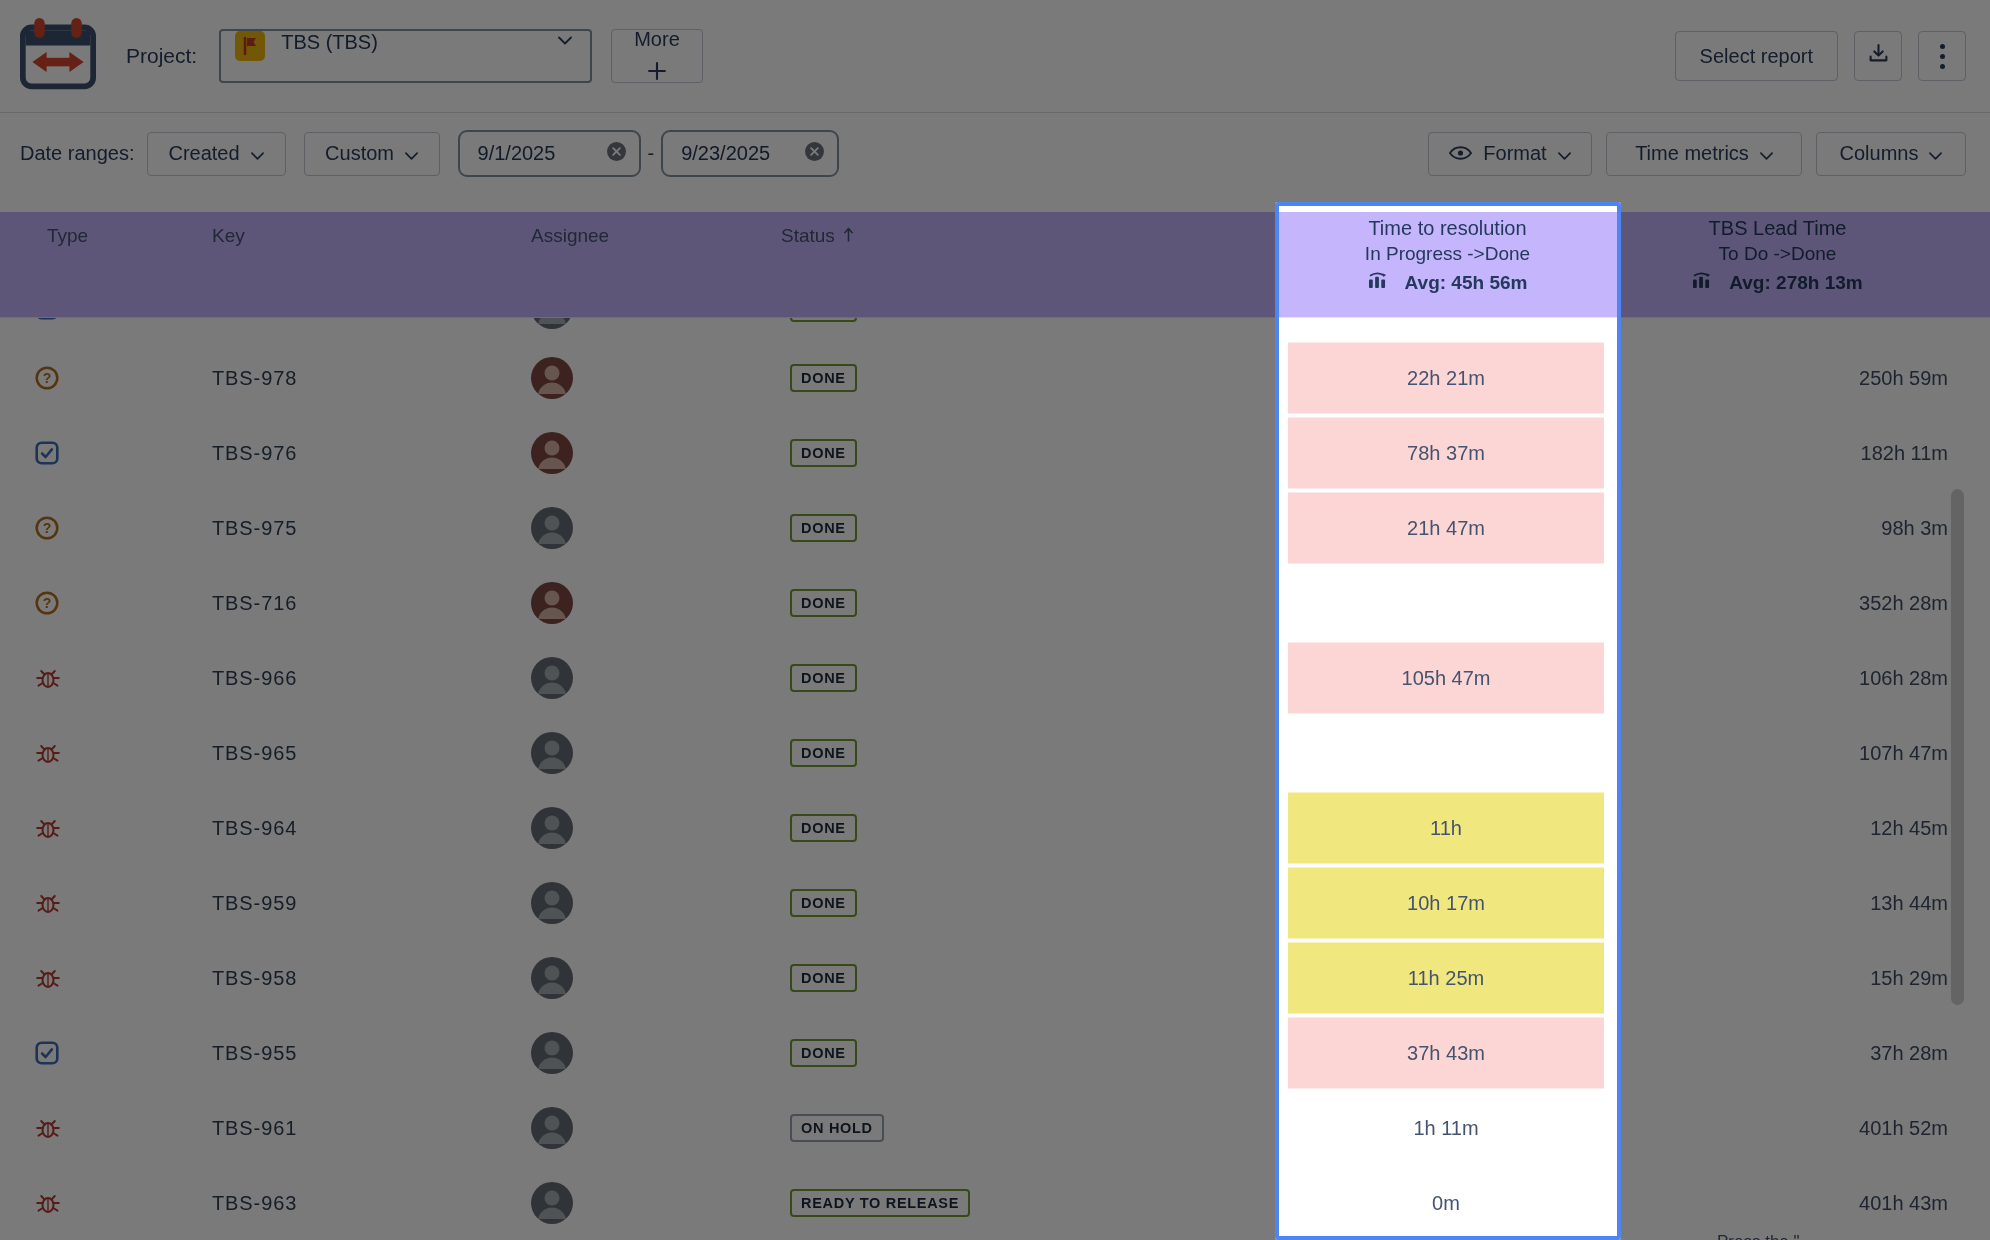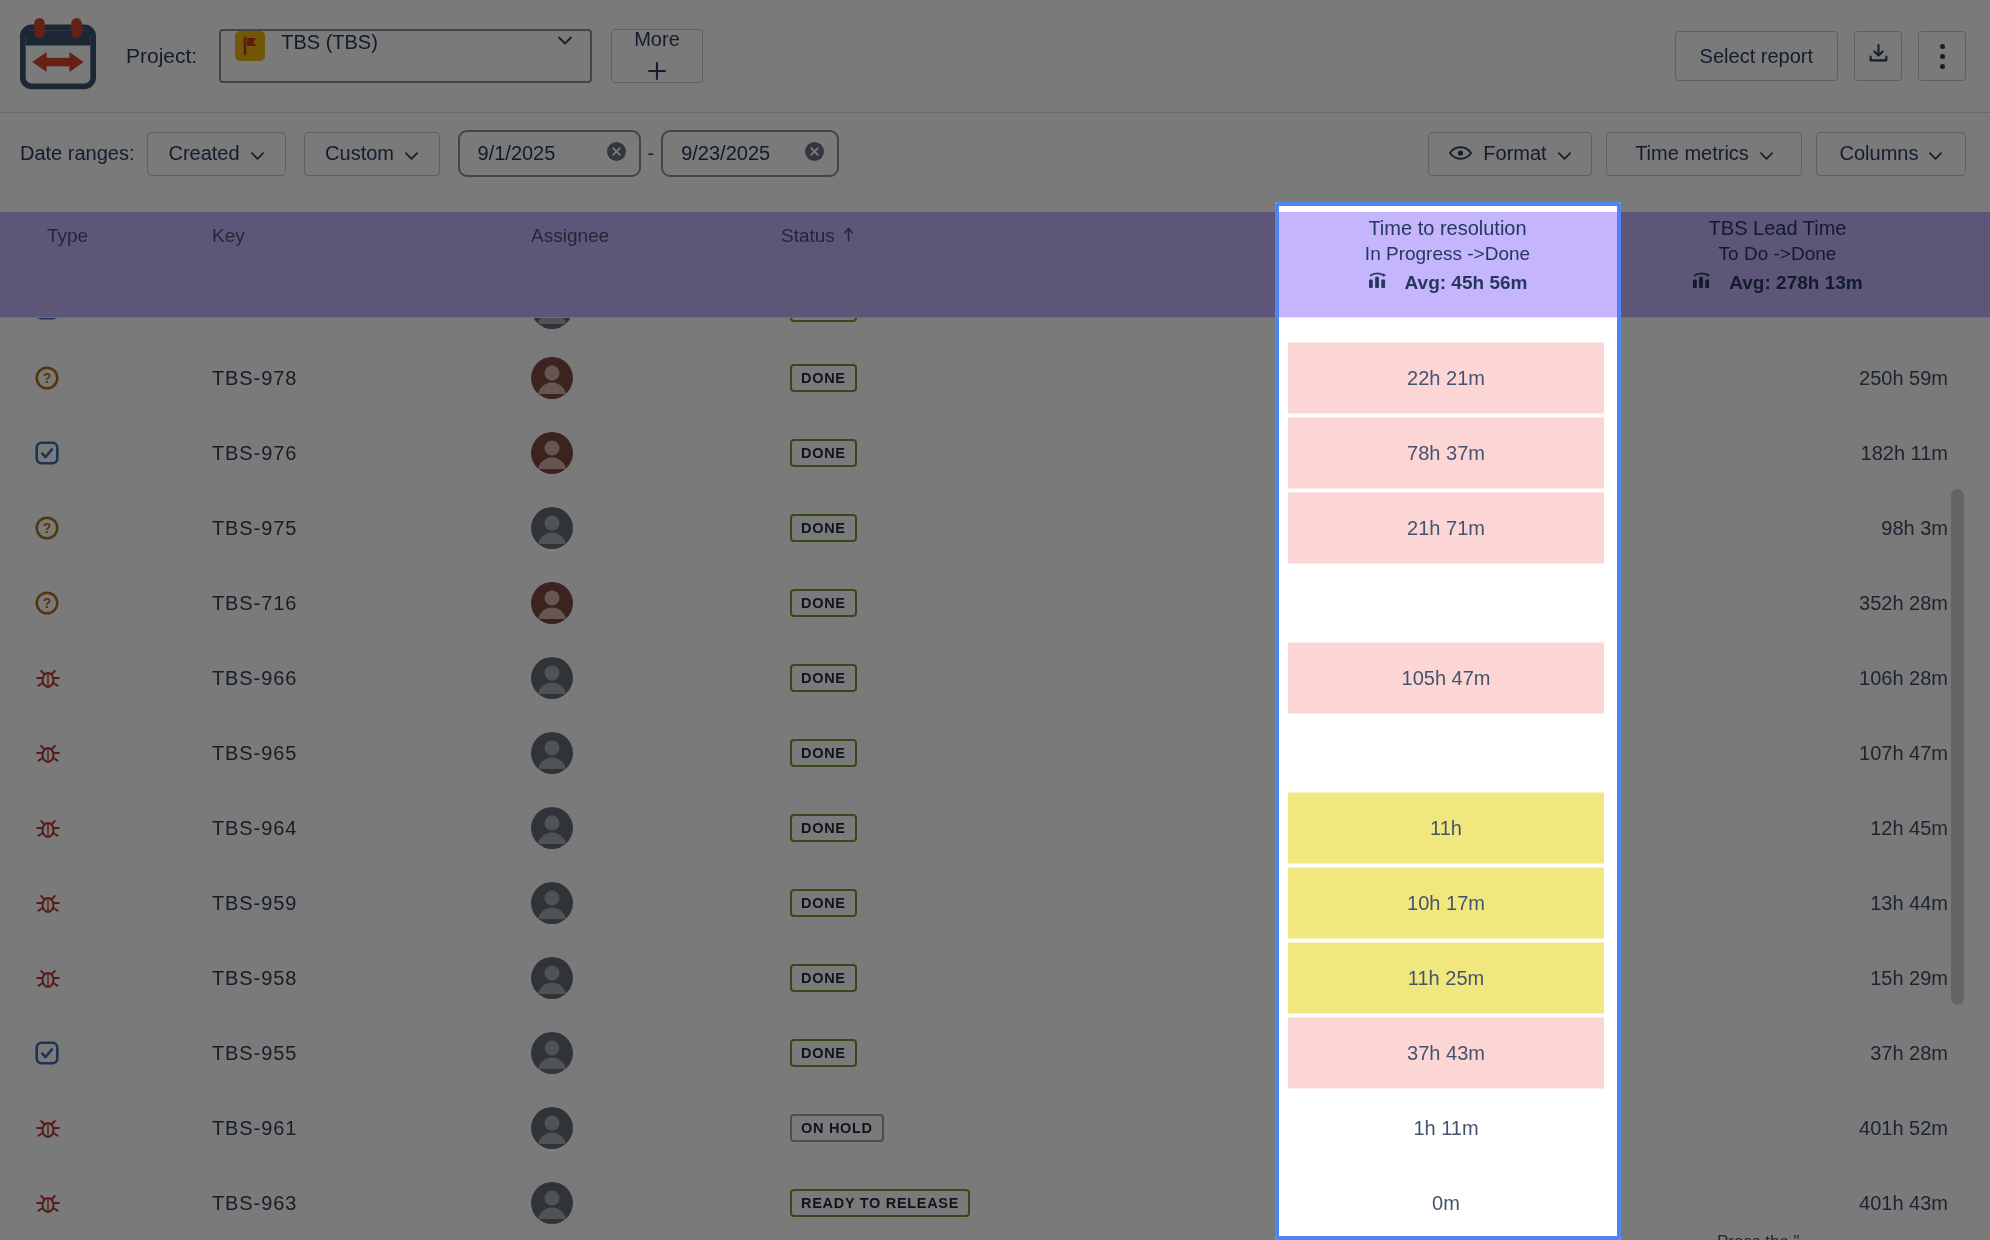--- a/index.html
+++ b/index.html
@@ -290,21 +290,21 @@
             </svg>
           </span>
     <span class="key">TBS-975</span>
     <span class="avatar av-dark">
       <svg viewBox="0 0 42 42" width="42" height="42">
               <circle cx="21" cy="16" r="7.5" fill="currentColor"></circle>
               <path d="M7 37c2-8.5 9-11.5 14-11.5s12 3 14 11.5z" fill="currentColor"></path>
             </svg>
     </span>
     <span class="badge b-green">DONE</span>
-    <span class="timecell c-pink"><span class="tval">21h 71m</span></span>
+    <span class="timecell c-pink"><span class="tval">21h 47m</span></span>
     <span class="lead">98h 3m</span>
   </div>
         <div class="row" style="top: 565px;">
     <span class="type-ic">
             <svg viewBox="0 0 24 24" width="26" height="26">
               <circle cx="12" cy="12" r="9.5" fill="none" stroke="#b06f1e" stroke-width="2.3"></circle>
               <text x="12" y="16.6" text-anchor="middle" font-size="13" font-weight="bold" fill="#b06f1e" font-family="Liberation Sans, sans-serif">?</text>
             </svg>
           </span>
     <span class="key">TBS-716</span>

